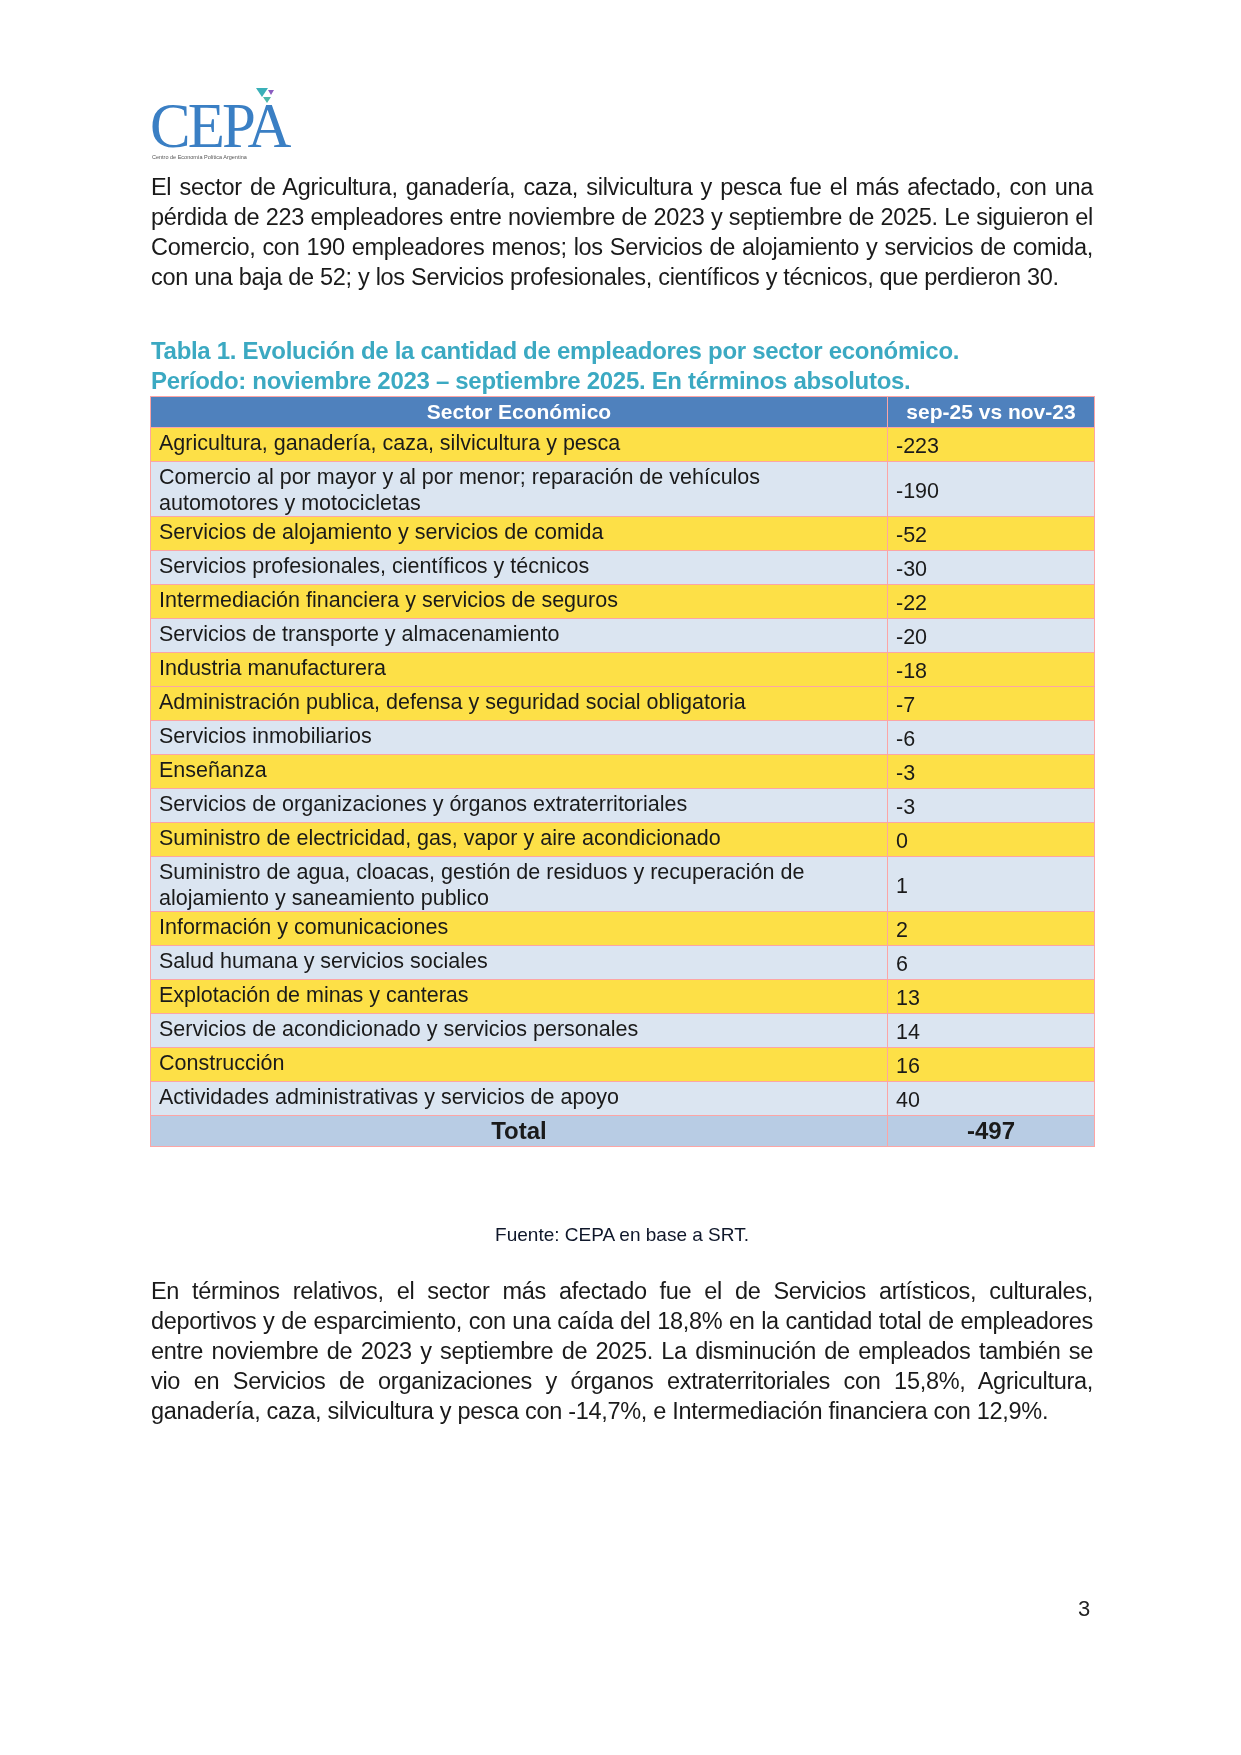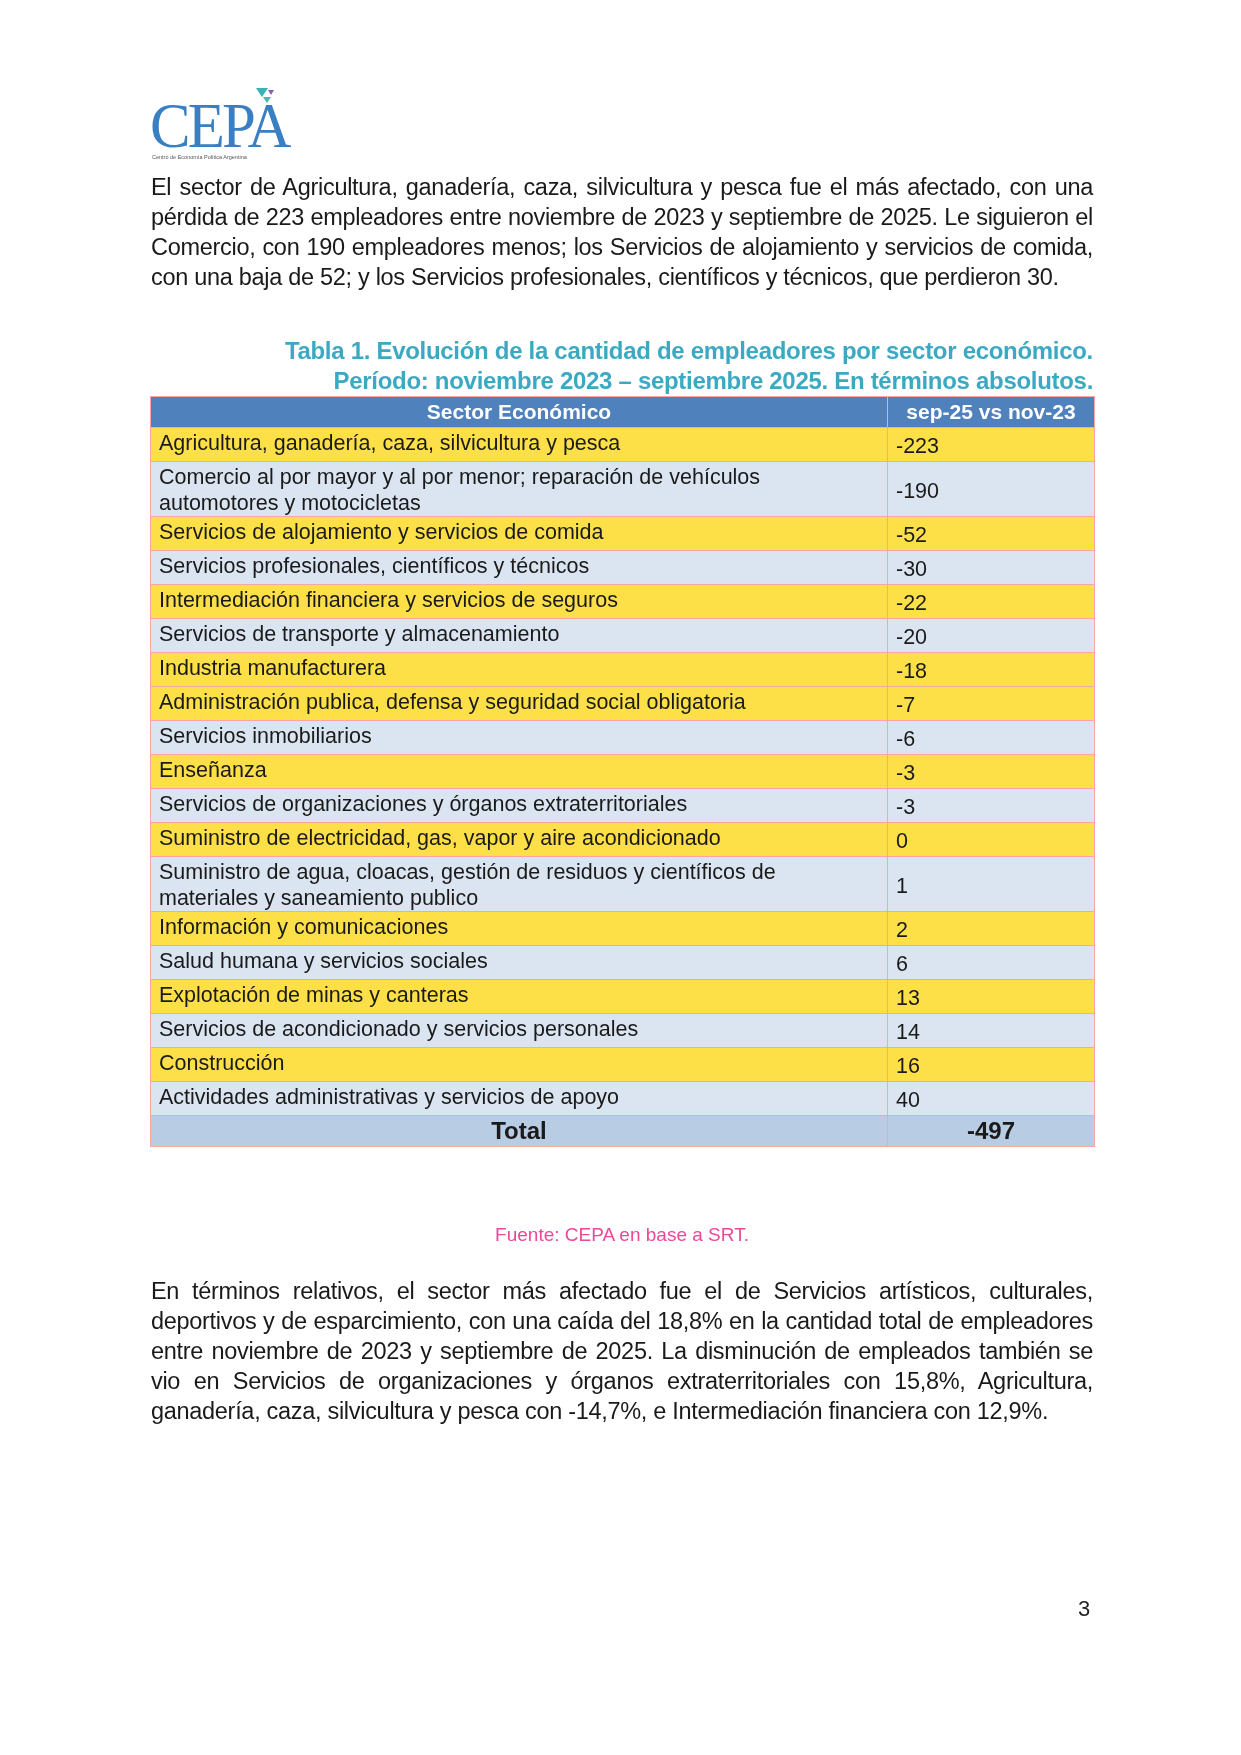--- a/index.html
+++ b/index.html
@@ -10,32 +10,32 @@
       font-size: 64px; letter-spacing: -3px; color: #3a7fc4; line-height: 1; transform: scaleX(0.95); transform-origin: left; }
     .logo-sub { position: absolute; left: 2px; top: 66px; font-size: 5.5px; color: #555; white-space: nowrap; }
     .logo-tri { position: absolute; }
     .t1 { left: 106px; top: 0px; width: 0; height: 0; border-left: 6px solid transparent; border-right: 6px solid transparent; border-top: 9px solid #3ab0b8; }
     .t2 { left: 118px; top: 2px; width: 0; height: 0; border-left: 3px solid transparent; border-right: 3px solid transparent; border-top: 5px solid #8a5cc0; }
     .t3 { left: 113px; top: 9px; width: 0; height: 0; border-left: 4px solid transparent; border-right: 4px solid transparent; border-top: 6px solid #4bb7a8; }
     .para { position: absolute; left: 151px; width: 942px; font-size: 23.5px; line-height: 30px;
       text-align: justify; font-stretch: condensed; letter-spacing: -0.3px; }
     .para1 { top: 172px; }
     .para2 { top: 1276px; }
-    .caption { position: absolute; left: 151px; width: 942px; top: 336px; text-align: right;
+    .caption { position: absolute; left: 151px; width: 942px; top: 336px; text-align: left;
       color: #3ba9c2; font-weight: bold; font-size: 24px; line-height: 30px; letter-spacing: -0.3px; }
     table.t { position: absolute; left: 150px; top: 396px; width: 945px; border-collapse: collapse; font-size: 21.5px; }
     table.t th, table.t td { border: 1px solid #fca5a5; padding: 0 8px; }
     table.t th { background: #4f81bd; color: #ffffff; height: 30px; font-weight: bold; text-align: center; font-size: 21px; }
     table.t td.sector { text-align: left; line-height: 26px; vertical-align: top; padding-top: 2px; }
     table.t td.val { text-align: left; width: 190px; vertical-align: middle; padding-top: 4px; }
     table.t tr.odd td { background: #fde047; }
     table.t tr.even td { background: #dbe5f1; }
     table.t tr.row td { height: 29px; }
     table.t tr.total td { background: #b8cce4; font-weight: bold; font-size: 24px; text-align: center; height: 30px; padding-top: 0; }
-    .source { position: absolute; left: 151px; width: 942px; top: 1224px; text-align: center; font-size: 19px; color: #ec4899; }
+    .source { position: absolute; left: 151px; width: 942px; top: 1224px; text-align: center; font-size: 19px; color: #0f172a; }
     .page-num { position: absolute; left: 1078px; top: 1596px; font-size: 22px; color: #222; }
   </style>
 </head>
 <body>
 
 <div class="logo">
   <span class="logo-tri t1"></span>
   <span class="logo-tri t2"></span>
   <span class="logo-tri t3"></span>
   <div class="logo-text">CEPA</div>
@@ -99,21 +99,21 @@
       </tr>
       <tr class="row even">
         <td class="sector">Servicios de organizaciones y órganos extraterritoriales</td>
         <td class="val">-3</td>
       </tr>
       <tr class="row odd">
         <td class="sector">Suministro de electricidad, gas, vapor y aire acondicionado</td>
         <td class="val">0</td>
       </tr>
       <tr class="row even">
-        <td class="sector">Suministro de agua, cloacas, gestión de residuos y científicos de materiales y saneamiento publico</td>
+        <td class="sector">Suministro de agua, cloacas, gestión de residuos y recuperación de alojamiento y saneamiento publico</td>
         <td class="val">1</td>
       </tr>
       <tr class="row odd">
         <td class="sector">Información y comunicaciones</td>
         <td class="val">2</td>
       </tr>
       <tr class="row even">
         <td class="sector">Salud humana y servicios sociales</td>
         <td class="val">6</td>
       </tr>

